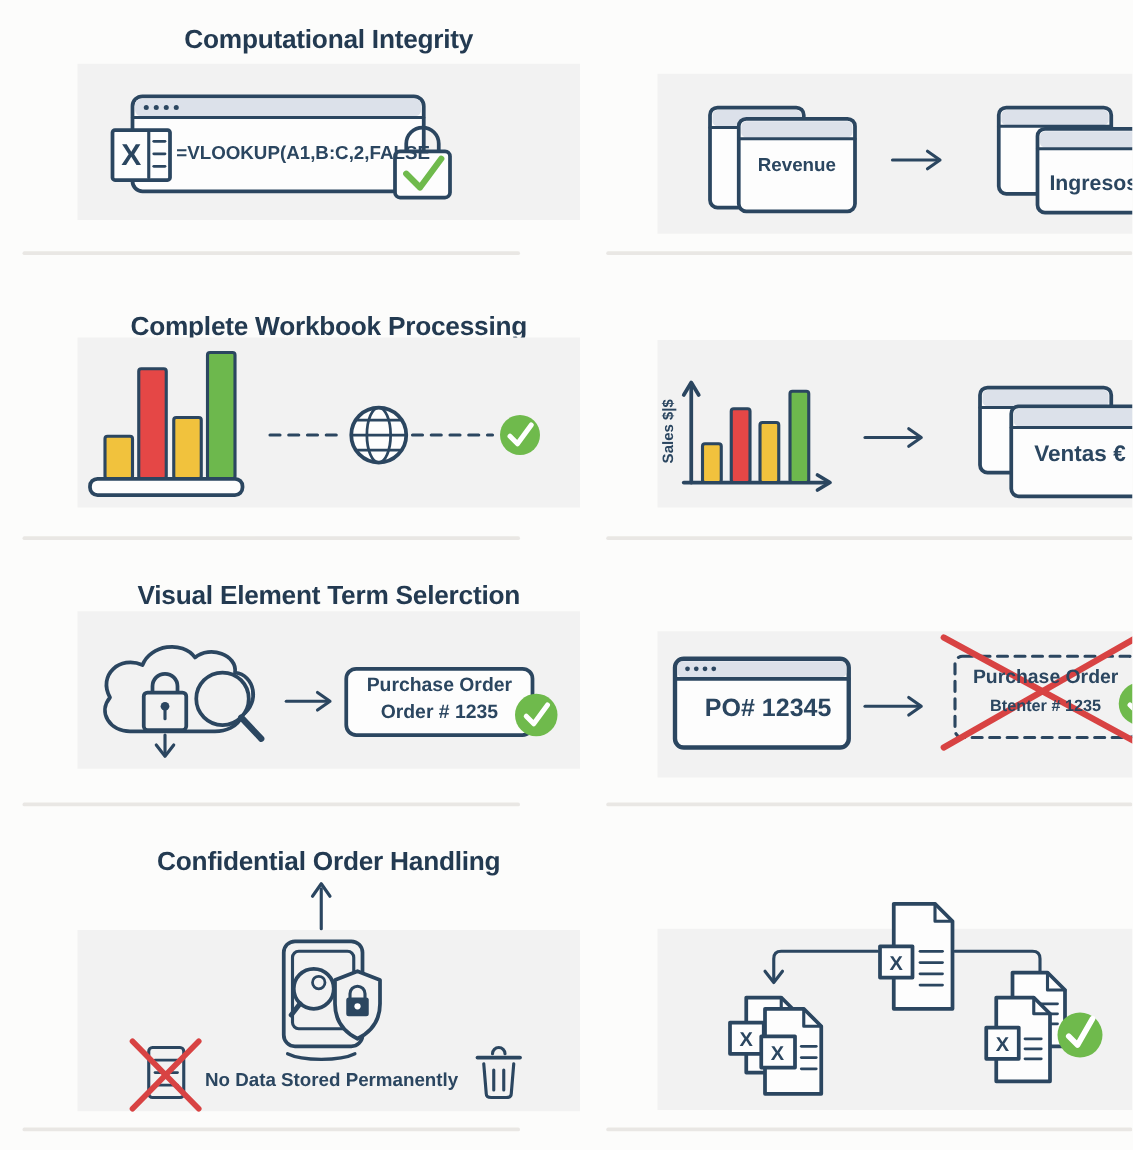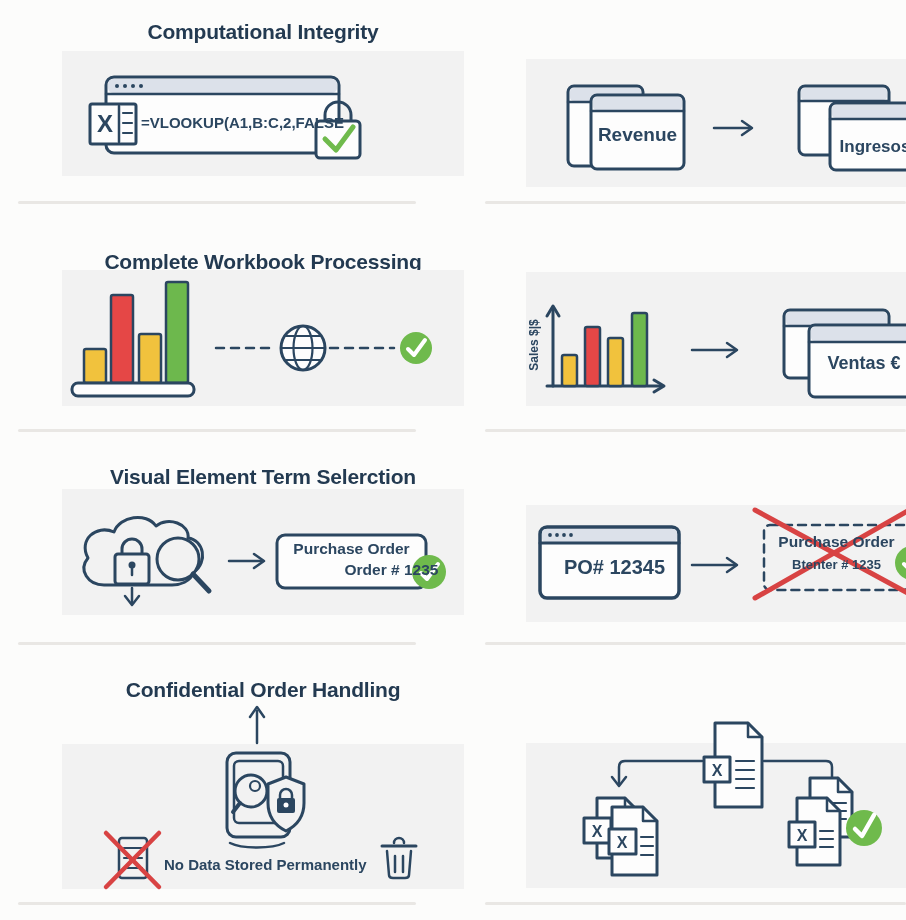--- a/index.html
+++ b/index.html
@@ -80,21 +80,21 @@
       </g>
       <g>
         <rect class="fw s3" x="302" y="86" width="90" height="69" rx="6"></rect>
         <rect class="tb" x="304" y="88" width="86" height="12" rx="4"></rect>
         <line class="s25" x1="302" y1="101" x2="392" y2="101"></line>
         <rect class="fw s3" x="333" y="103" width="90" height="67" rx="6"></rect>
         <rect class="tb" x="335" y="105" width="86" height="13" rx="4"></rect>
         <line class="s25" x1="333" y1="119" x2="423" y2="119"></line>
       </g>
     </svg>
-    <div class="ovl" style="left:94px;top:124px;width:93px;text-align:center;font-size:19px;font-weight:600;">Revenue</div>
+    <div class="ovl" style="left:94px;top:124px;width:93px;text-align:center;font-size:15px;font-weight:600;">Revenue</div>
     <div class="ovl" style="left:333px;top:137px;width:90px;text-align:center;font-size:17px;font-weight:600;">Ingresos</div>
   </section>
 
   <section class="panel" style="left:0;top:203px;width:453px;height:229px;">
     <div class="title" style="left:18px;top:45px;width:402px;">Complete Workbook Processing</div>
     <div class="canvasbox" style="left:18px;top:67px;width:402px;height:136px;"></div>
     <svg class="art" width="453" height="229" viewBox="0 0 453 229">
       <g>
         <rect x="40" y="146" width="22" height="34" rx="2" fill="#f1c23d" class="s25" style="fill:#f1c23d"></rect>
         <rect x="67" y="92" width="22" height="88" rx="2" class="s25" style="fill:#e54746"></rect>
@@ -171,21 +171,21 @@
       </g>
       <g>
         <rect class="fw s3" x="233" y="103" width="149" height="53" rx="8"></rect>
       </g>
       <g>
         <circle class="grn" cx="385" cy="140" r="17"></circle>
         <polyline class="wchk" points="377,141 383,147 394,132" style="stroke-width:4"></polyline>
       </g>
     </svg>
     <div class="ovl" style="left:233px;top:107px;width:149px;text-align:center;font-size:15.5px;font-weight:600;line-height:19px;">Purchase Order</div>
-    <div class="ovl" style="left:233px;top:128px;width:149px;text-align:center;font-size:15.5px;font-weight:600;line-height:19px;padding-left:40px;">Order # 1235</div>
+    <div class="ovl" style="left:233px;top:128px;width:149px;text-align:center;font-size:15.5px;font-weight:600;line-height:19px;">Order # 1235</div>
   </section>
 
   <section class="panel" style="left:453px;top:432px;width:453px;height:213px;">
     <div class="canvasbox" style="left:29px;top:73px;width:424px;height:117px;"></div>
     <svg class="art" width="453" height="213" viewBox="0 0 453 213">
       <g>
         <rect class="fw" x="43" y="95" width="139" height="71" rx="7" style="stroke:#2b4660;stroke-width:3.5;"></rect>
         <rect class="tb" x="45" y="97" width="135" height="13" rx="4"></rect>
         <line class="s3" x1="43" y1="111" x2="182" y2="111"></line>
         <circle class="dot" cx="53" cy="103" r="1.9"></circle>

